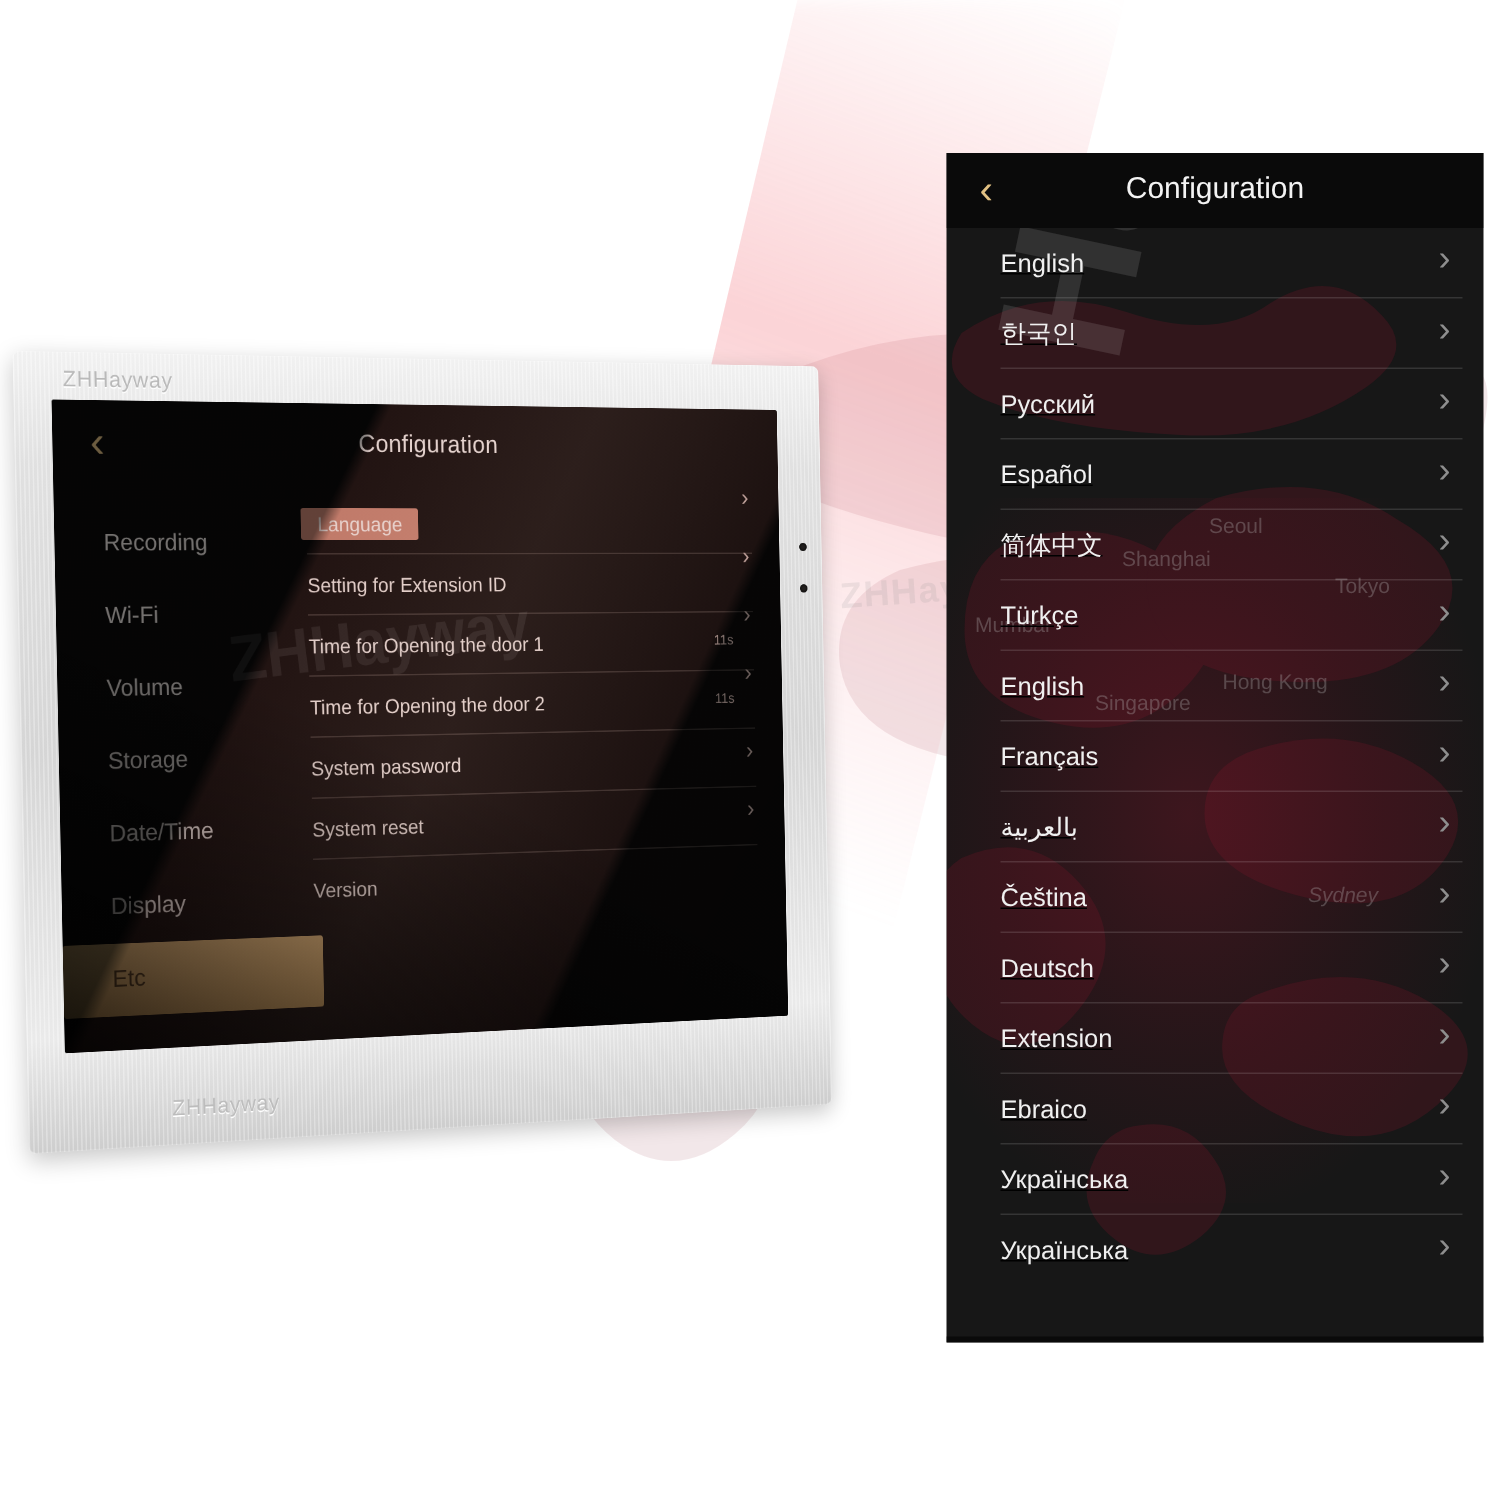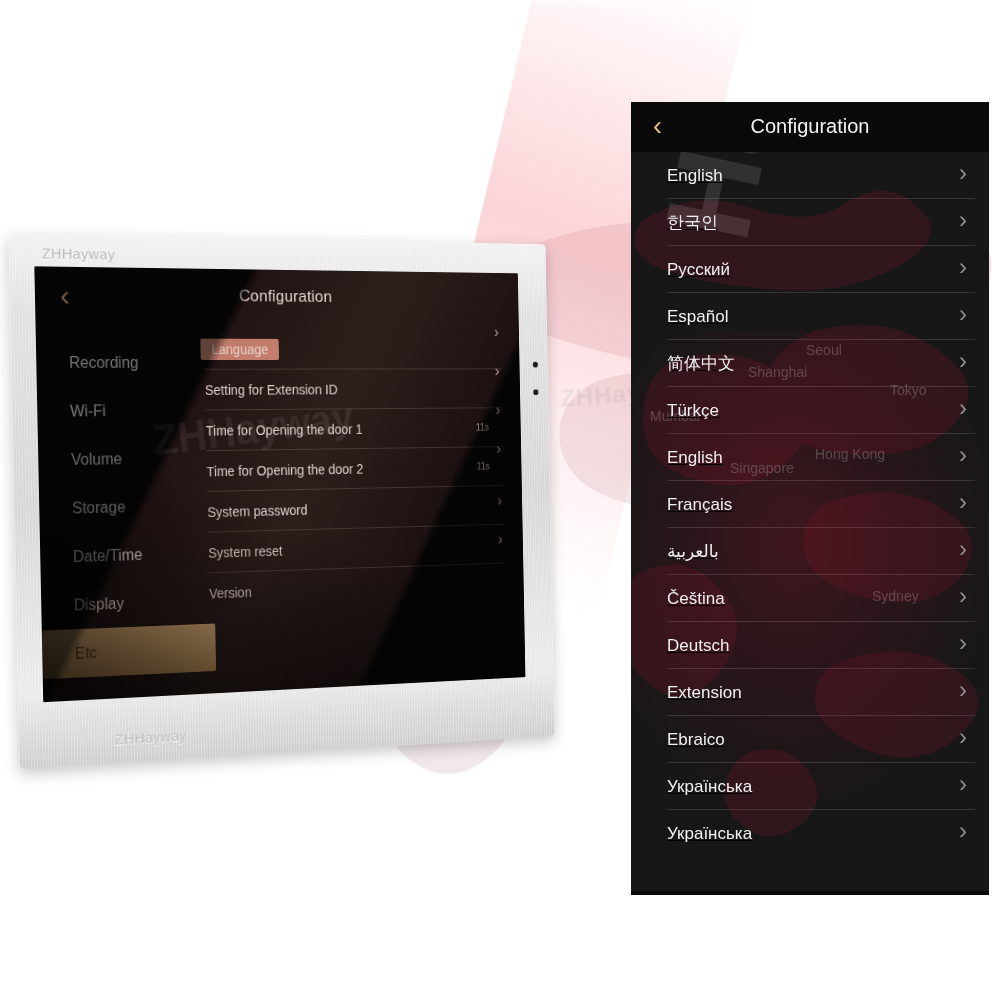--- a/index.html
+++ b/index.html
@@ -295,21 +295,21 @@
     </svg>
     <div class="pn-redwash"></div>
     <div class="pn-wm">Hayway</div>
 
     <div class="pn-city" style="left:175px;top:240px;">Seoul</div>
     <div class="pn-city" style="left:117px;top:262px;">Shanghai</div>
     <div class="pn-city" style="left:259px;top:280px;">Tokyo</div>
     <div class="pn-city" style="left:19px;top:306px;">Mumbai</div>
     <div class="pn-city" style="left:184px;top:344px;">Hong Kong</div>
     <div class="pn-city" style="left:99px;top:358px;text-align:right;">Singapore</div>
-    <div class="pn-city" style="left:241px;top:486px;">Sydney</div>
+    <div class="pn-city" style="left:241px;top:486px;font-style:italic;">Sydney</div>
 
     <div class="pn-header">
       <div class="pn-back">‹</div>
       <div class="pn-title">Configuration</div>
     </div>
 
     <div class="pn-list">
       <div class="pn-row">
         <span class="pn-lbl">English</span>
         <span class="pn-chev">›</span>

